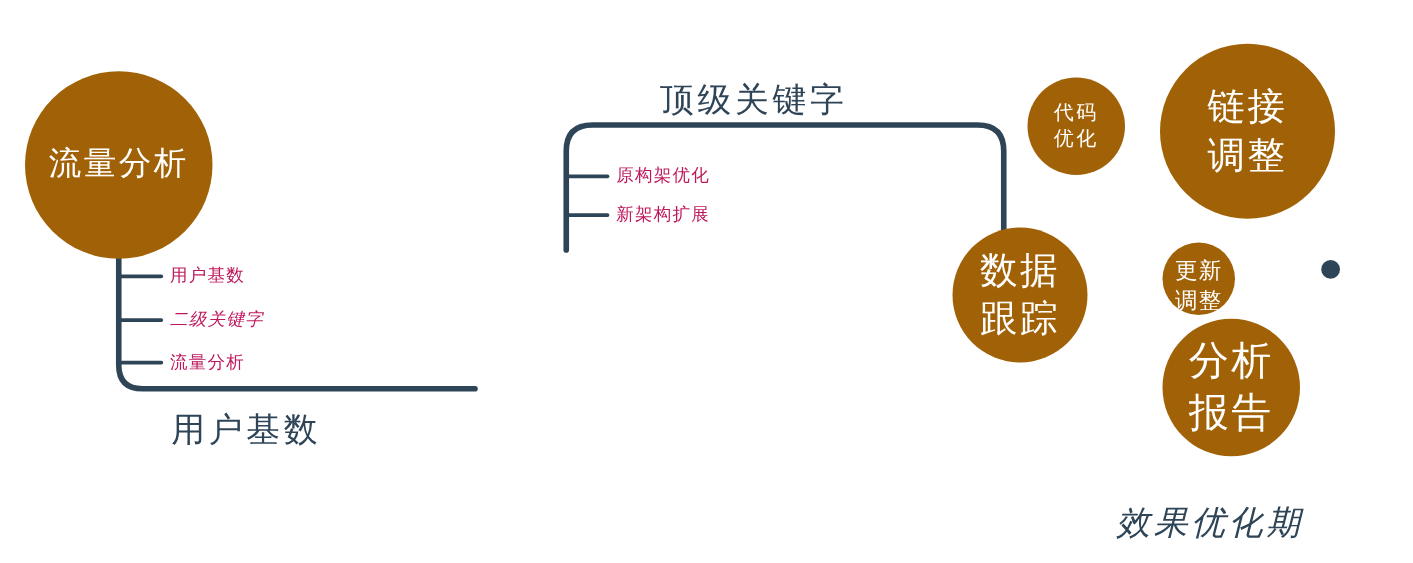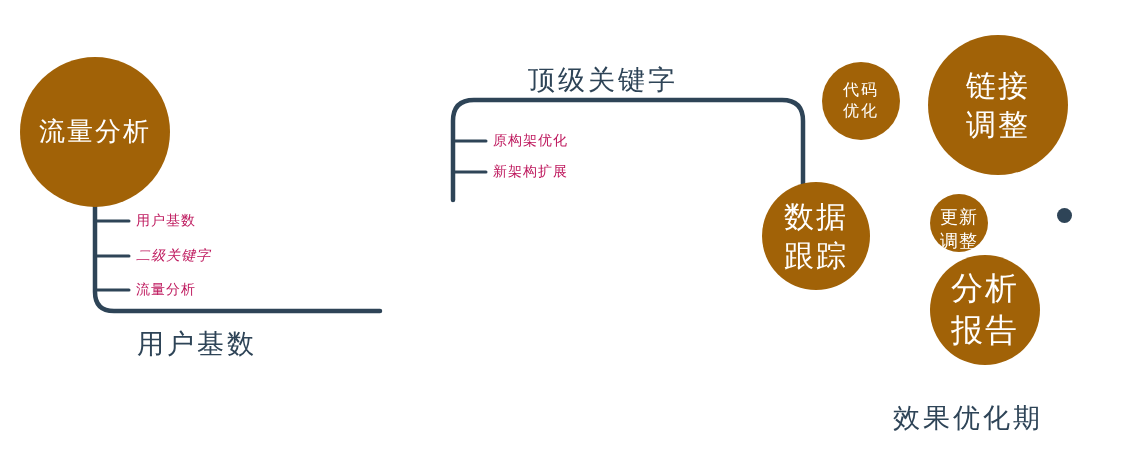--- a/index.html
+++ b/index.html
@@ -78,15 +78,15 @@
 调整</span>
   </div>
 
   <div class="dot" style="left:1057px; top:208px; width:15px; height:15px;"></div>
 
   <div class="node" style="left:930px; top:255px; width:110px; height:110px; font-size:32px;">
     <span>分析
 报告</span>
   </div>
 
-  <div class="caption" style="left:893px; top:400px;">效果优化期</div>
+  <div class="caption" style="left:893px; top:400px;font-style:italic;">效果优化期</div>
 
 </div>
 
 </body></html>

